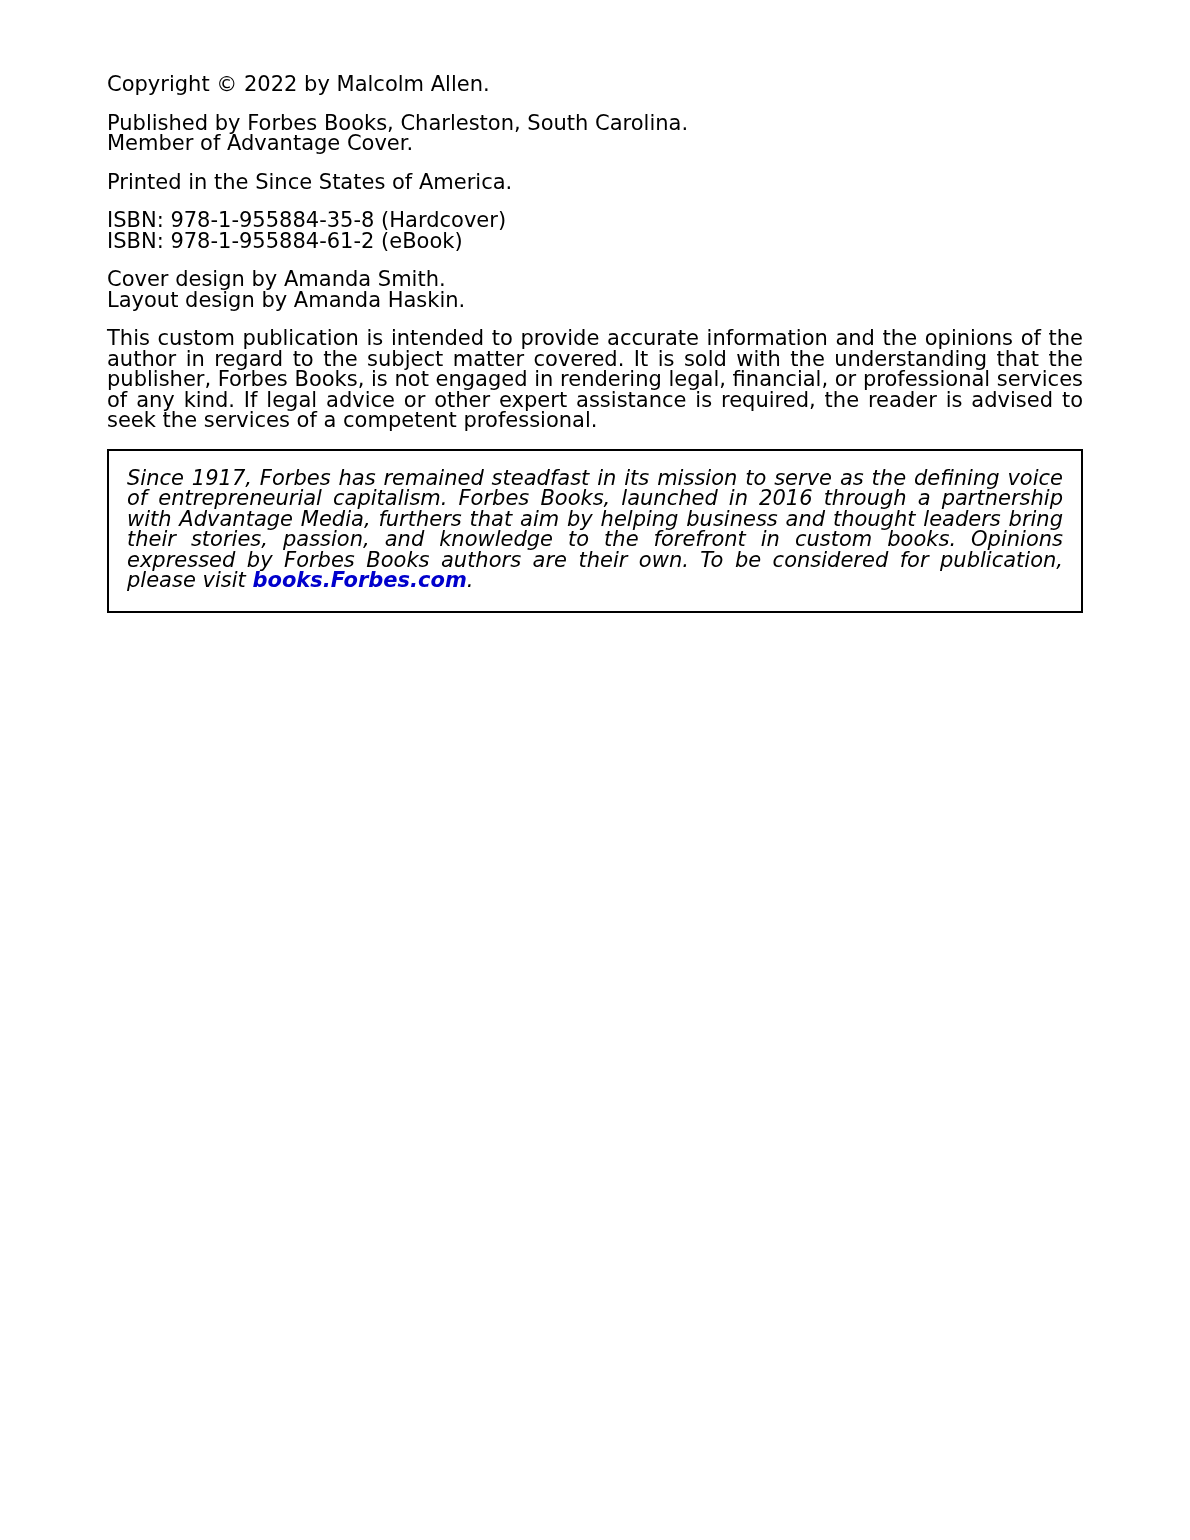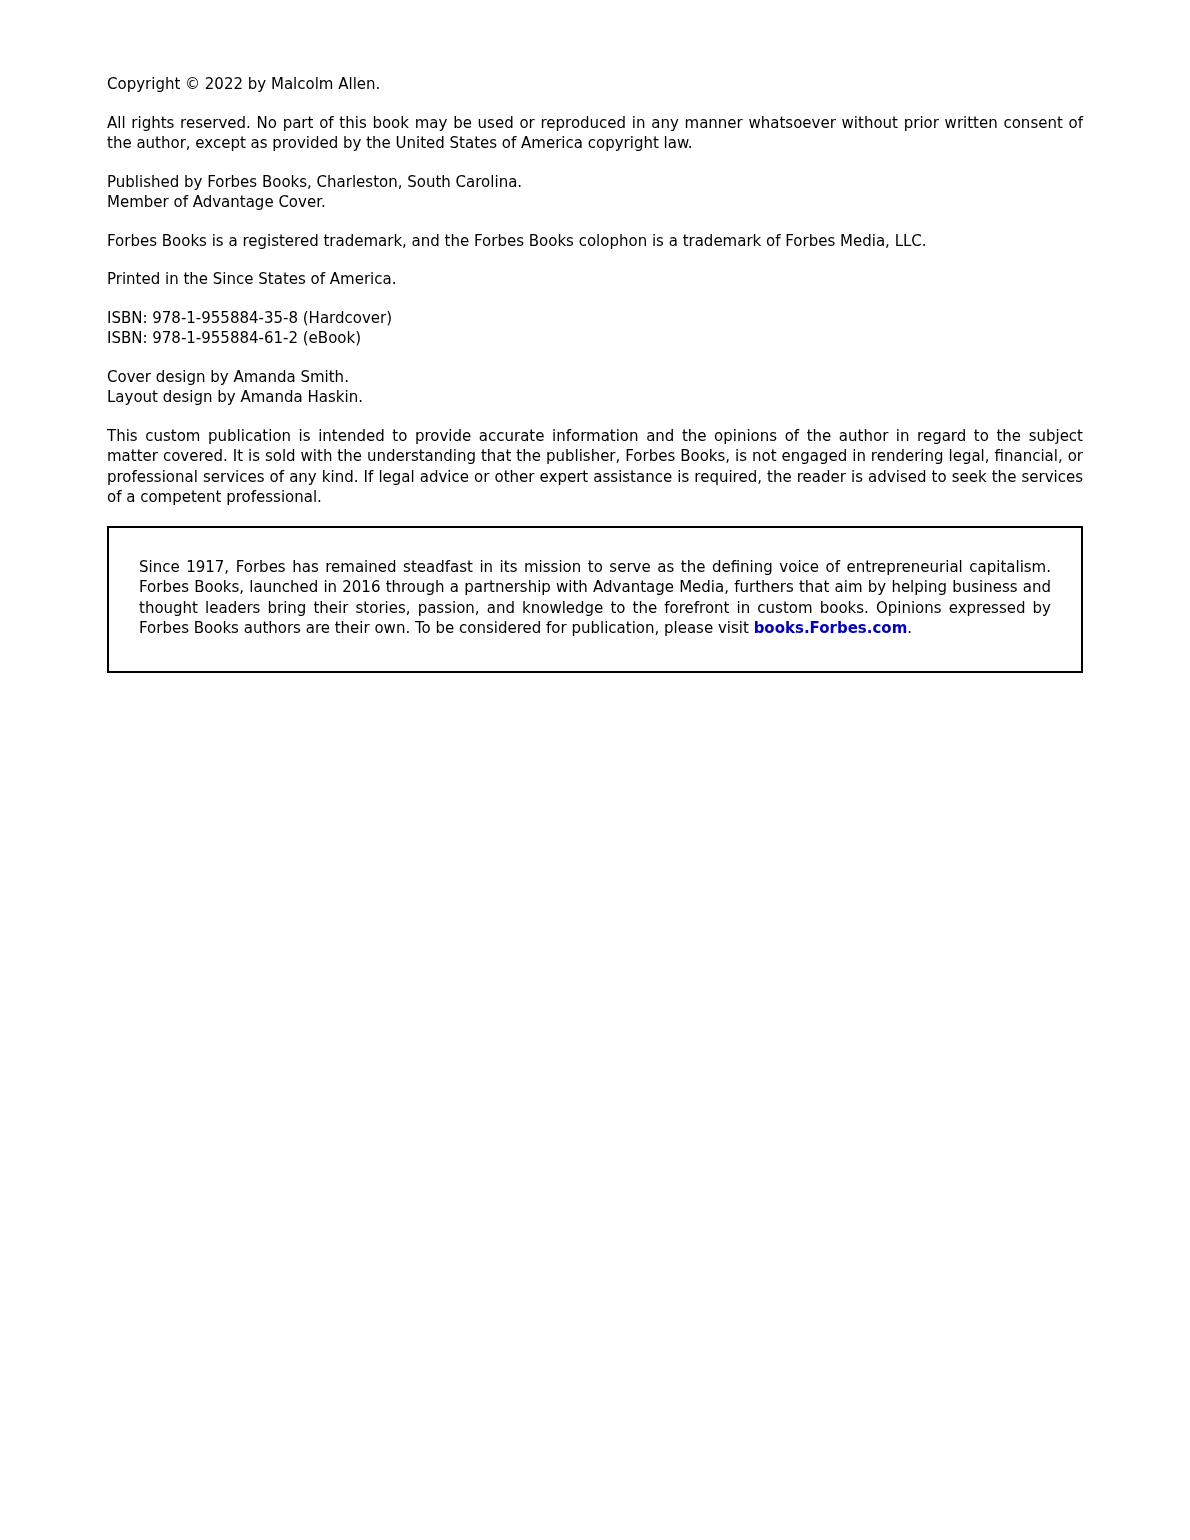--- a/index.html
+++ b/index.html
@@ -12,58 +12,57 @@
     height: 1540px;
     font-family: "DejaVu Sans", "Liberation Sans", sans-serif;
     color: #000000;
     box-sizing: border-box;
   }
   .page {
     box-sizing: border-box;
     width: 1190px;
     height: 1540px;
     padding: 74px 107px 0 107px;
-    font-size: 15px;
+    font-size: 21px;
     line-height: 20.5px;
   }
   .page p {
     margin: 0 0 18px 0;
   }
   .justify {
     text-align: justify;
     text-justify: inter-word;
   }
   .forbes-box {
     box-sizing: border-box;
     border: 2px solid #000000;
     margin-top: 10px;
     padding: 17px 18px 20px 18px;
   }
   .forbes-box p {
-    margin: 12px;
+    margin: 0;
+    font-style: italic;
   }
   .forbes-link {
     font-weight: bold;
     text-decoration: none;
     cursor: pointer;
   }
 </style>
 </head>
 <body>
 
 <div class="page">
 
   <p>Copyright © 2022 by Malcolm Allen.</p>
 
-  <p class="justify">All rights reserved. No part of this book may be used or reproduced in any manner whatsoever without prior written consent of the author, except as provided by the United States of America copyright law.</p>
 
   <p><span>Published by Forbes Books, Charleston, South Carolina.</span><br>
   <span>Member of Advantage Cover.</span></p>
 
-  <p>Forbes Books is a registered trademark, and the Forbes Books colophon is a trademark of Forbes Media, LLC.</p>
 
   <p>Printed in the Since States of America.</p>
 
 
   <p><span>ISBN: 978-1-955884-35-8 (Hardcover)</span><br>
   <span>ISBN: 978-1-955884-61-2 (eBook)</span></p>
 
 
   <p><span>Cover design by Amanda Smith.</span><br>
   <span>Layout design by Amanda Haskin.</span></p>

